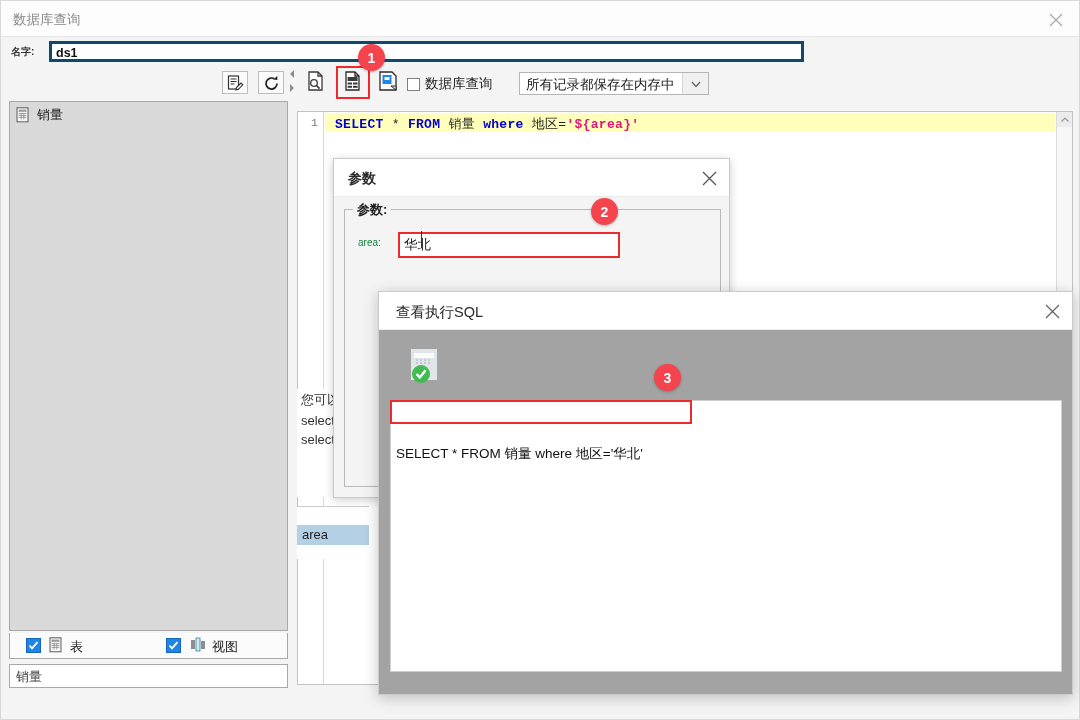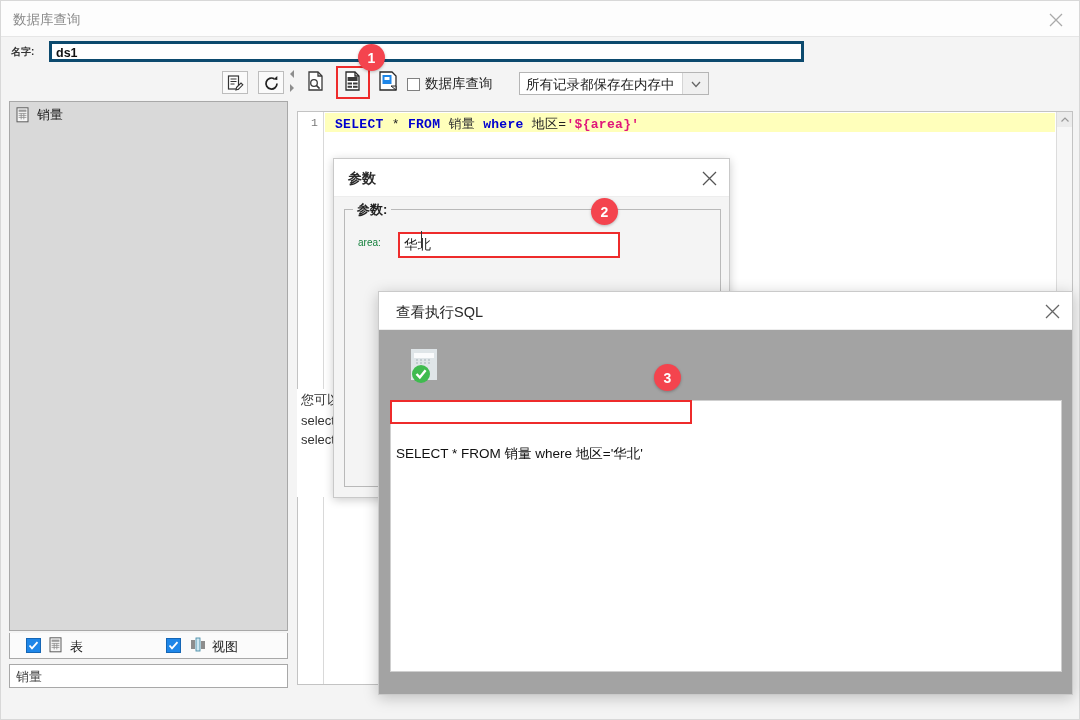--- a/index.html
+++ b/index.html
@@ -260,20 +260,23 @@
         </svg>
       </div>
     </div>
   </div>
 
   <div class="hint-box">
     <div>您可以键入</div>
     <div>select * fr</div>
     <div>select * fr</div>
   </div>
+  <div class="param-list">
+    <div class="param-sel">area</div>
+  </div>
 
   <div class="dlg-param">
     <div class="hdr">
       <div class="t">参数</div>
       <div class="dlg-close">
         <svg width="15" height="15" viewBox="0 0 15 15">
           <path d="M1 1 L14 14 M14 1 L1 14" stroke="#555" stroke-width="1.3" fill="none"></path>
         </svg>
       </div>
     </div>

